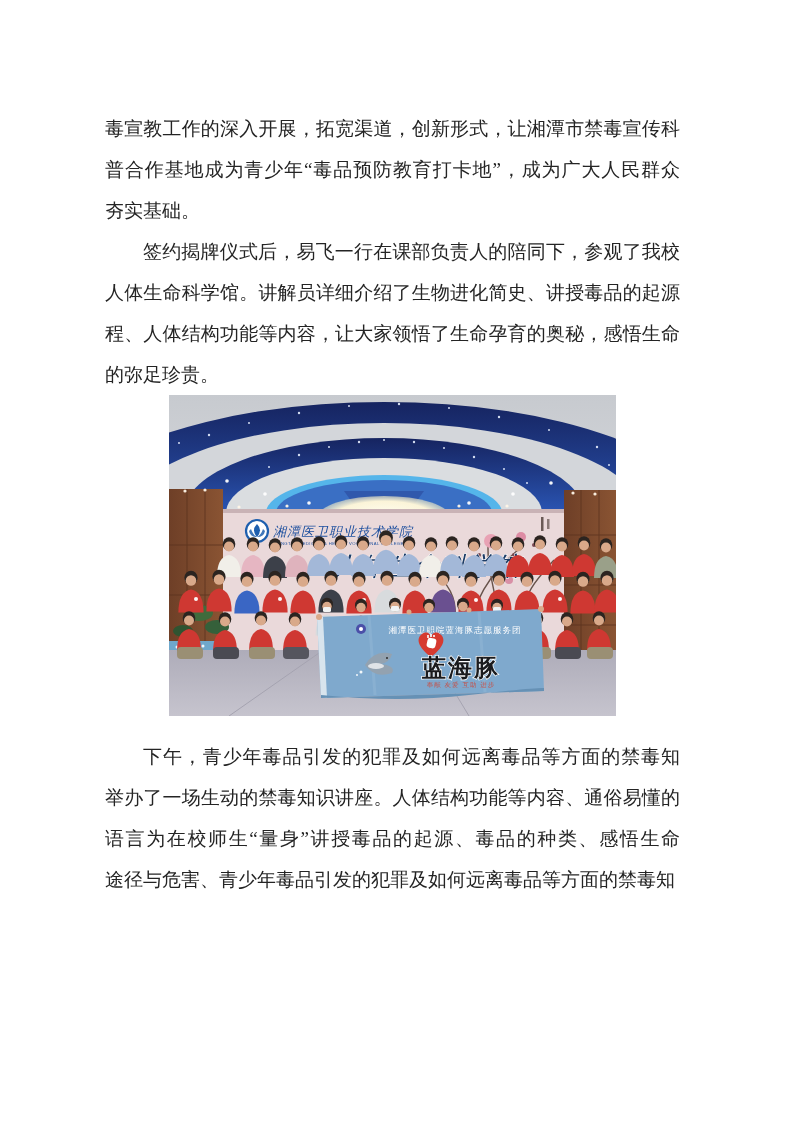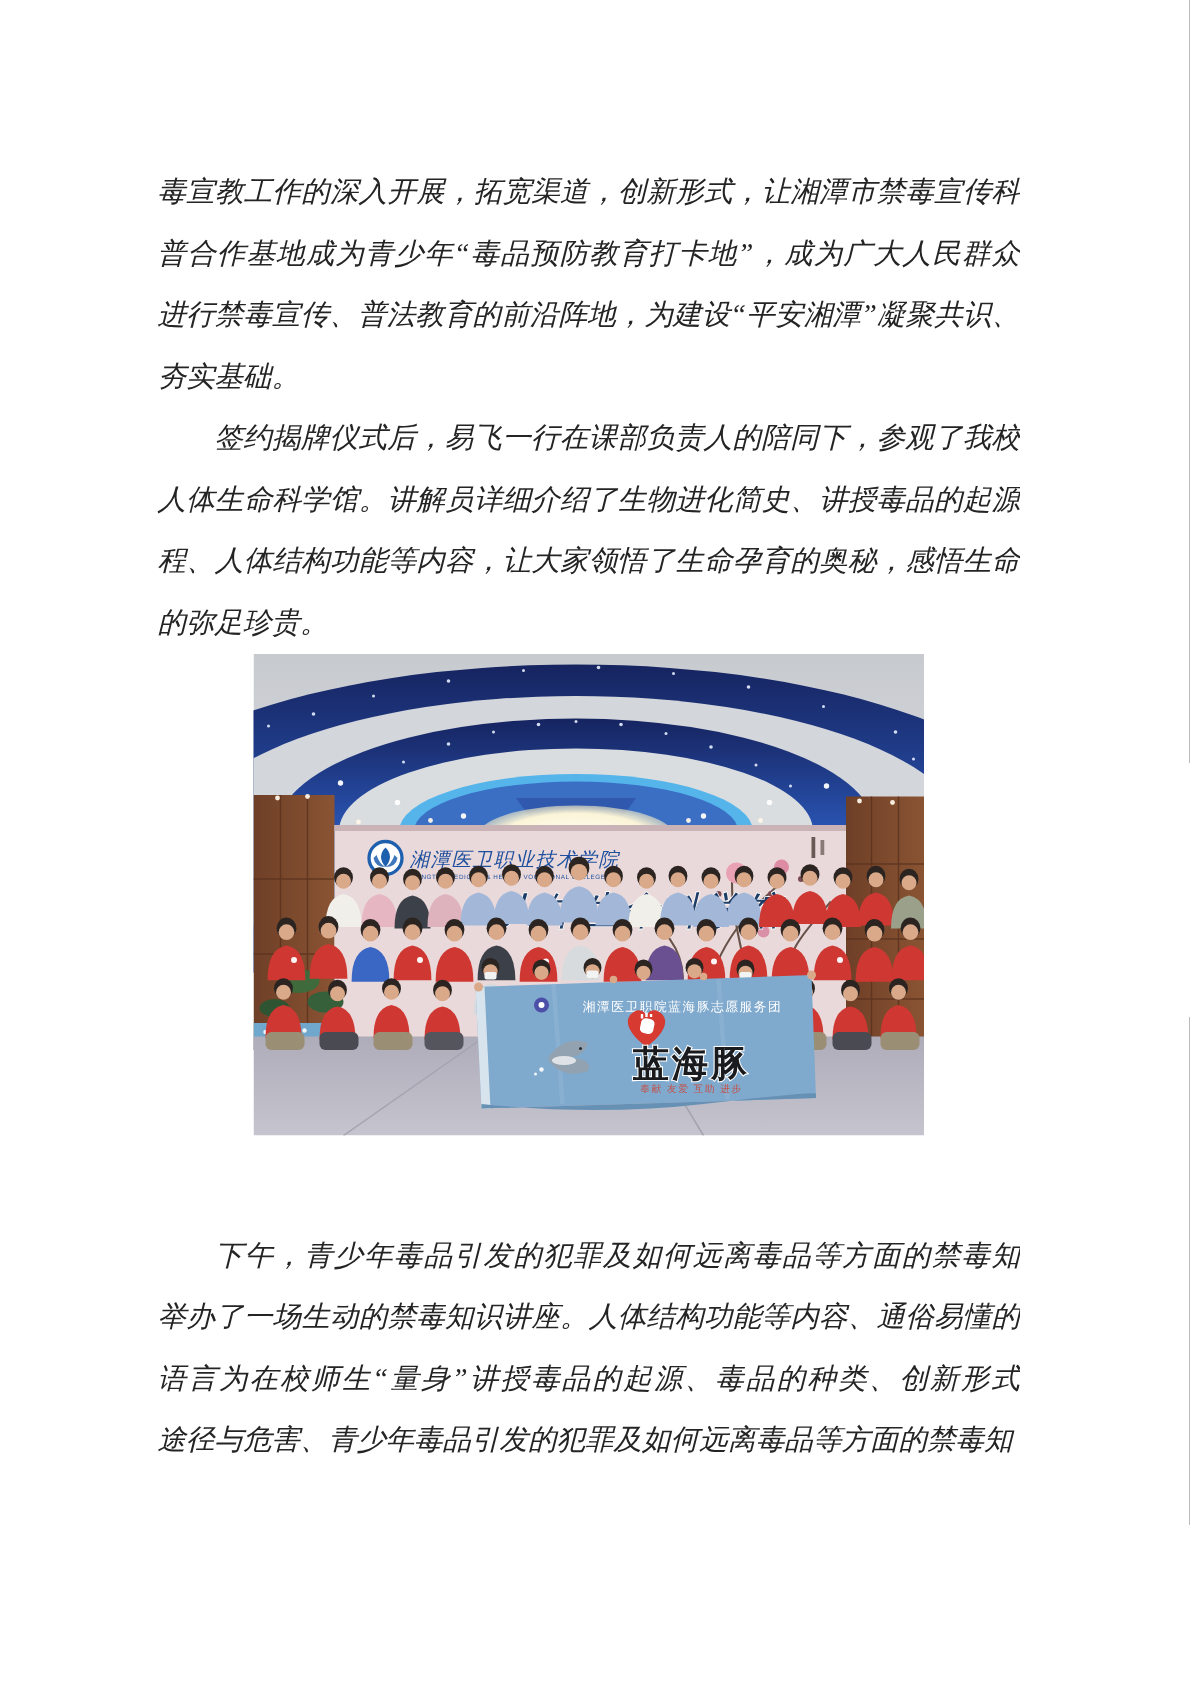--- a/index.html
+++ b/index.html
@@ -7,39 +7,37 @@
     width:793px;height:1122px;margin:0 auto;background:#ffffff;
     position:relative;overflow:hidden;
     font-family:"Liberation Serif","DejaVu Serif",serif;
   }
   .doc{padding:108px 113px 0 105px;color:#242424;font-size:19px;}
   .para{margin:0;}
   .para .line{
     height:41px;line-height:41px;white-space:nowrap;
     text-align:justify;text-align-last:justify;
     overflow:hidden;
-    font-style:italic;
   }
   .para .line:last-child{text-align-last:left;}
   .para.indent .line:first-child{text-indent:2em;}
-  figure.photo{margin:0 auto 60px;width:447px;height:321px;padding:0;display:block;}
+  figure.photo{margin:0 auto 20px;width:447px;height:321px;padding:0;display:block;}
   figure.photo svg{display:block;}
   .cn-cal{font-style:italic;letter-spacing:1px;font-family:"Liberation Serif",serif;}
   .sans{font-family:"Liberation Sans","DejaVu Sans",sans-serif;}
 </style>
 </head>
 <body>
 
 <div class="page" style="background: rgb(255, 255, 255);">
   <main class="doc" style="color: rgb(36, 36, 36);">
 
     <section class="para">
         <div class="line">毒宣教工作的深入开展，拓宽渠道，创新形式，让湘潭市禁毒宣传科</div>
         <div class="line">普合作基地成为青少年“毒品预防教育打卡地”，成为广大人民群众</div>
-        <div class="line">进行禁毒宣传、普法教育的前沿阵地，为建设“平安湘潭”凝聚共识、</div>
         <div class="line">夯实基础。</div>
       </section>
 
     <section class="para indent">
         <div class="line">签约揭牌仪式后，易飞一行在课部负责人的陪同下，参观了我校</div>
         <div class="line">人体生命科学馆。讲解员详细介绍了生物进化简史、讲授毒品的起源</div>
         <div class="line">程、人体结构功能等内容，让大家领悟了生命孕育的奥秘，感悟生命</div>
         <div class="line">的弥足珍贵。</div>
       </section>
 
@@ -324,18 +322,18 @@
                 <circle cx="300" cy="215" r="2.5"></circle>
             </g>
           </g>
         </g>
       </svg>
     </figure>
 
     <section class="para indent">
         <div class="line">下午，青少年毒品引发的犯罪及如何远离毒品等方面的禁毒知</div>
         <div class="line">举办了一场生动的禁毒知识讲座。人体结构功能等内容、通俗易懂的</div>
-        <div class="line">语言为在校师生“量身”讲授毒品的起源、毒品的种类、创新形式</div>
+        <div class="line">语言为在校师生“量身”讲授毒品的起源、毒品的种类、感悟生命</div>
         <div class="line">途径与危害、青少年毒品引发的犯罪及如何远离毒品等方面的禁毒知</div>
       </section>
 
   </main>
 </div>
 
 </body></html>

